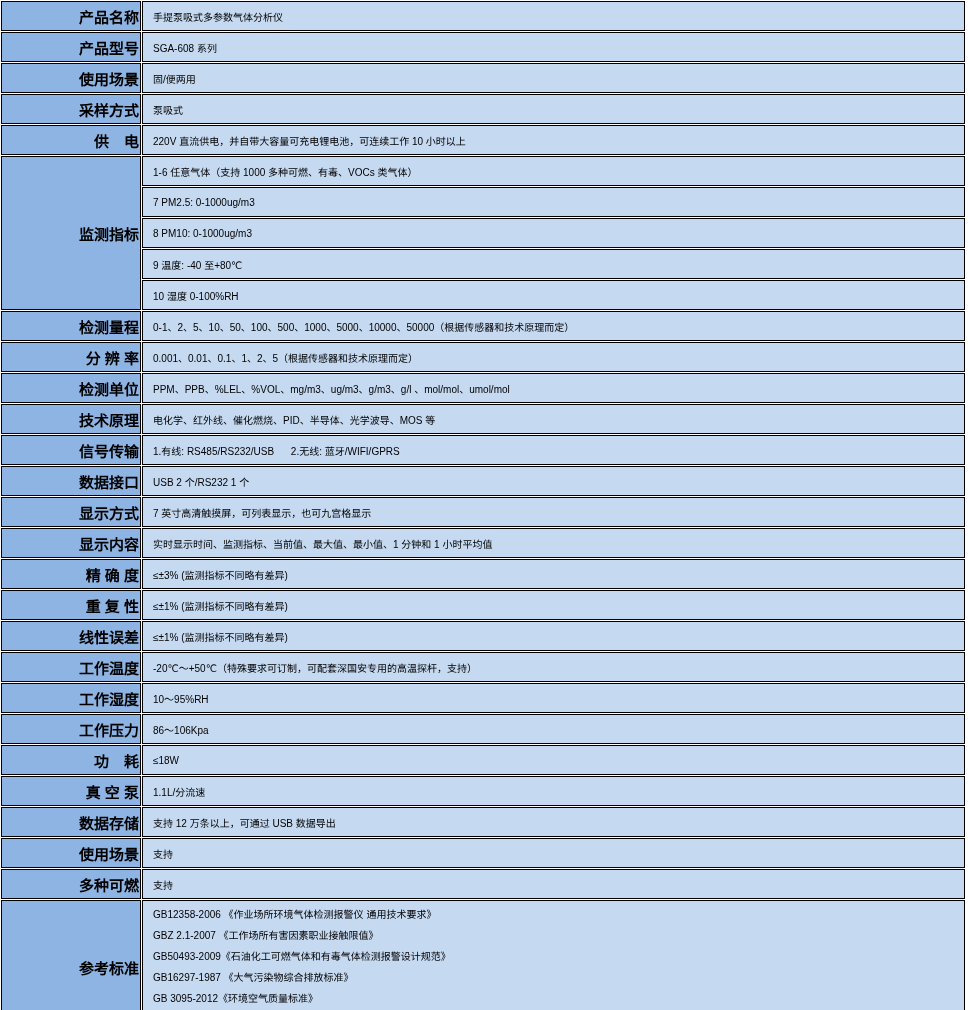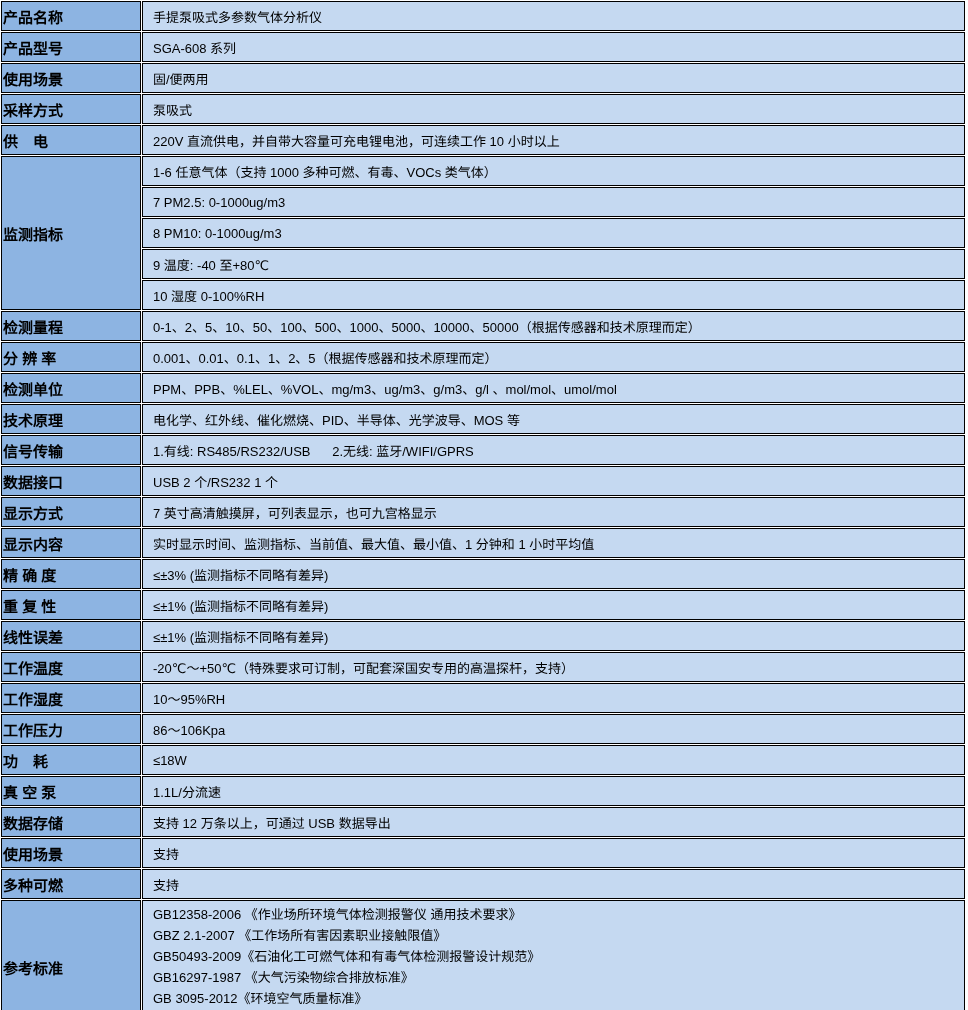--- a/index.html
+++ b/index.html
@@ -25,26 +25,26 @@
   table.spec-table td {
     border: 1px solid #000000;
     vertical-align: middle;
     overflow: hidden;
   }
   td.label-cell {
     width: 136px;
     background: #8db4e2;
     font-weight: bold;
     font-size: 15px;
-    text-align: left;
+    text-align: right;
     white-space: pre;
   }
   td.value-cell {
     background: #c5d9f1;
-    font-size: 13px;
+    font-size: 10px;
     padding: 2px 6px 2px 10px;
     text-align: left;
     white-space: pre-wrap;
   }
   tr.row-normal td.value-cell { height: 24px; }
   td.value-cell .line { line-height: 21px; }
   td.value-cell.multi { padding-top: 3px; padding-bottom: 3px; }
 </style>
 </head>
 <body>

